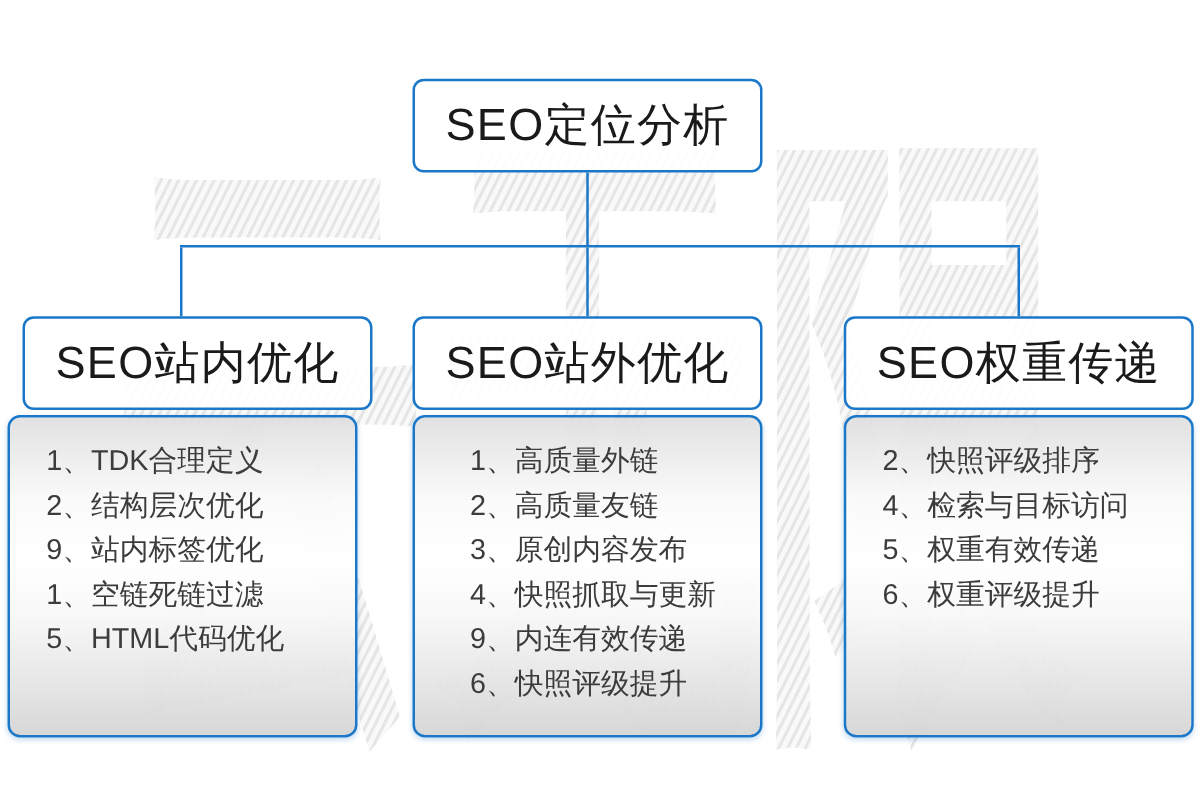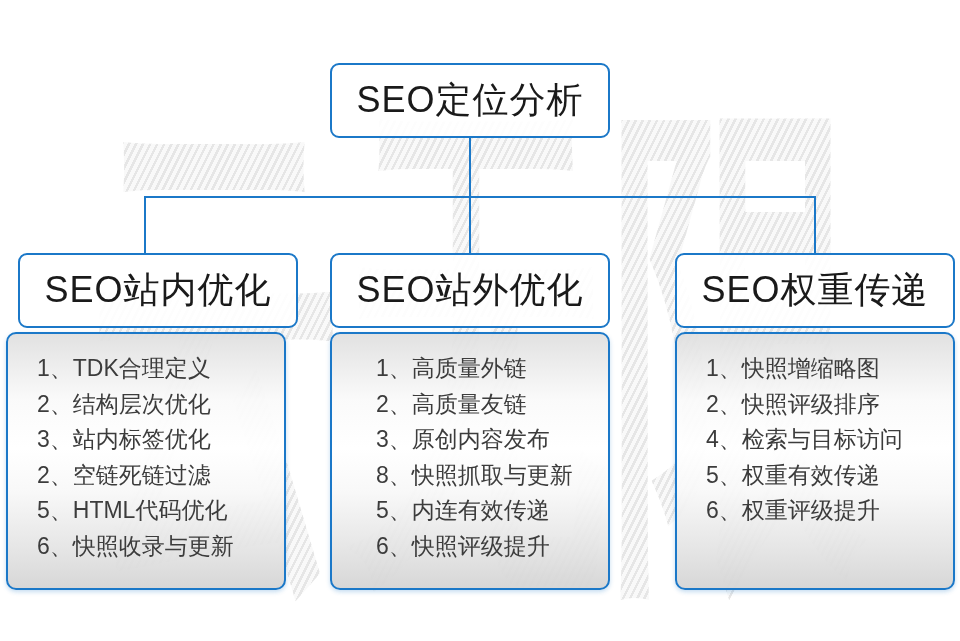--- a/index.html
+++ b/index.html
@@ -108,36 +108,34 @@
   <div class="node head-node head-col2">
     <span class="node-title">SEO站外优化</span>
   </div>
   <div class="node head-node head-col3">
     <span class="node-title">SEO权重传递</span>
   </div>
 
   <div class="list-node list-col1">
     <div class="list-item">1、TDK合理定义</div>
     <div class="list-item">2、结构层次优化</div>
-    <div class="list-item">3、站内标签优化</div>
-    <div class="list-item">2、空链死链过滤</div>
+    <div class="list-item">9、站内标签优化</div>
+    <div class="list-item">1、空链死链过滤</div>
     <div class="list-item">5、HTML代码优化</div>
-    <div class="list-item">6、快照收录与更新</div>
   </div>
 
   <div class="list-node list-col2">
     <div class="list-item">1、高质量外链</div>
     <div class="list-item">2、高质量友链</div>
     <div class="list-item">3、原创内容发布</div>
-    <div class="list-item">8、快照抓取与更新</div>
-    <div class="list-item">5、内连有效传递</div>
+    <div class="list-item">4、快照抓取与更新</div>
+    <div class="list-item">9、内连有效传递</div>
     <div class="list-item">6、快照评级提升</div>
   </div>
 
   <div class="list-node list-col3">
-    <div class="list-item">1、快照增缩略图</div>
     <div class="list-item">2、快照评级排序</div>
     <div class="list-item">4、检索与目标访问</div>
     <div class="list-item">5、权重有效传递</div>
     <div class="list-item">6、权重评级提升</div>
   </div>
 
 </div>
 
 </body></html>

